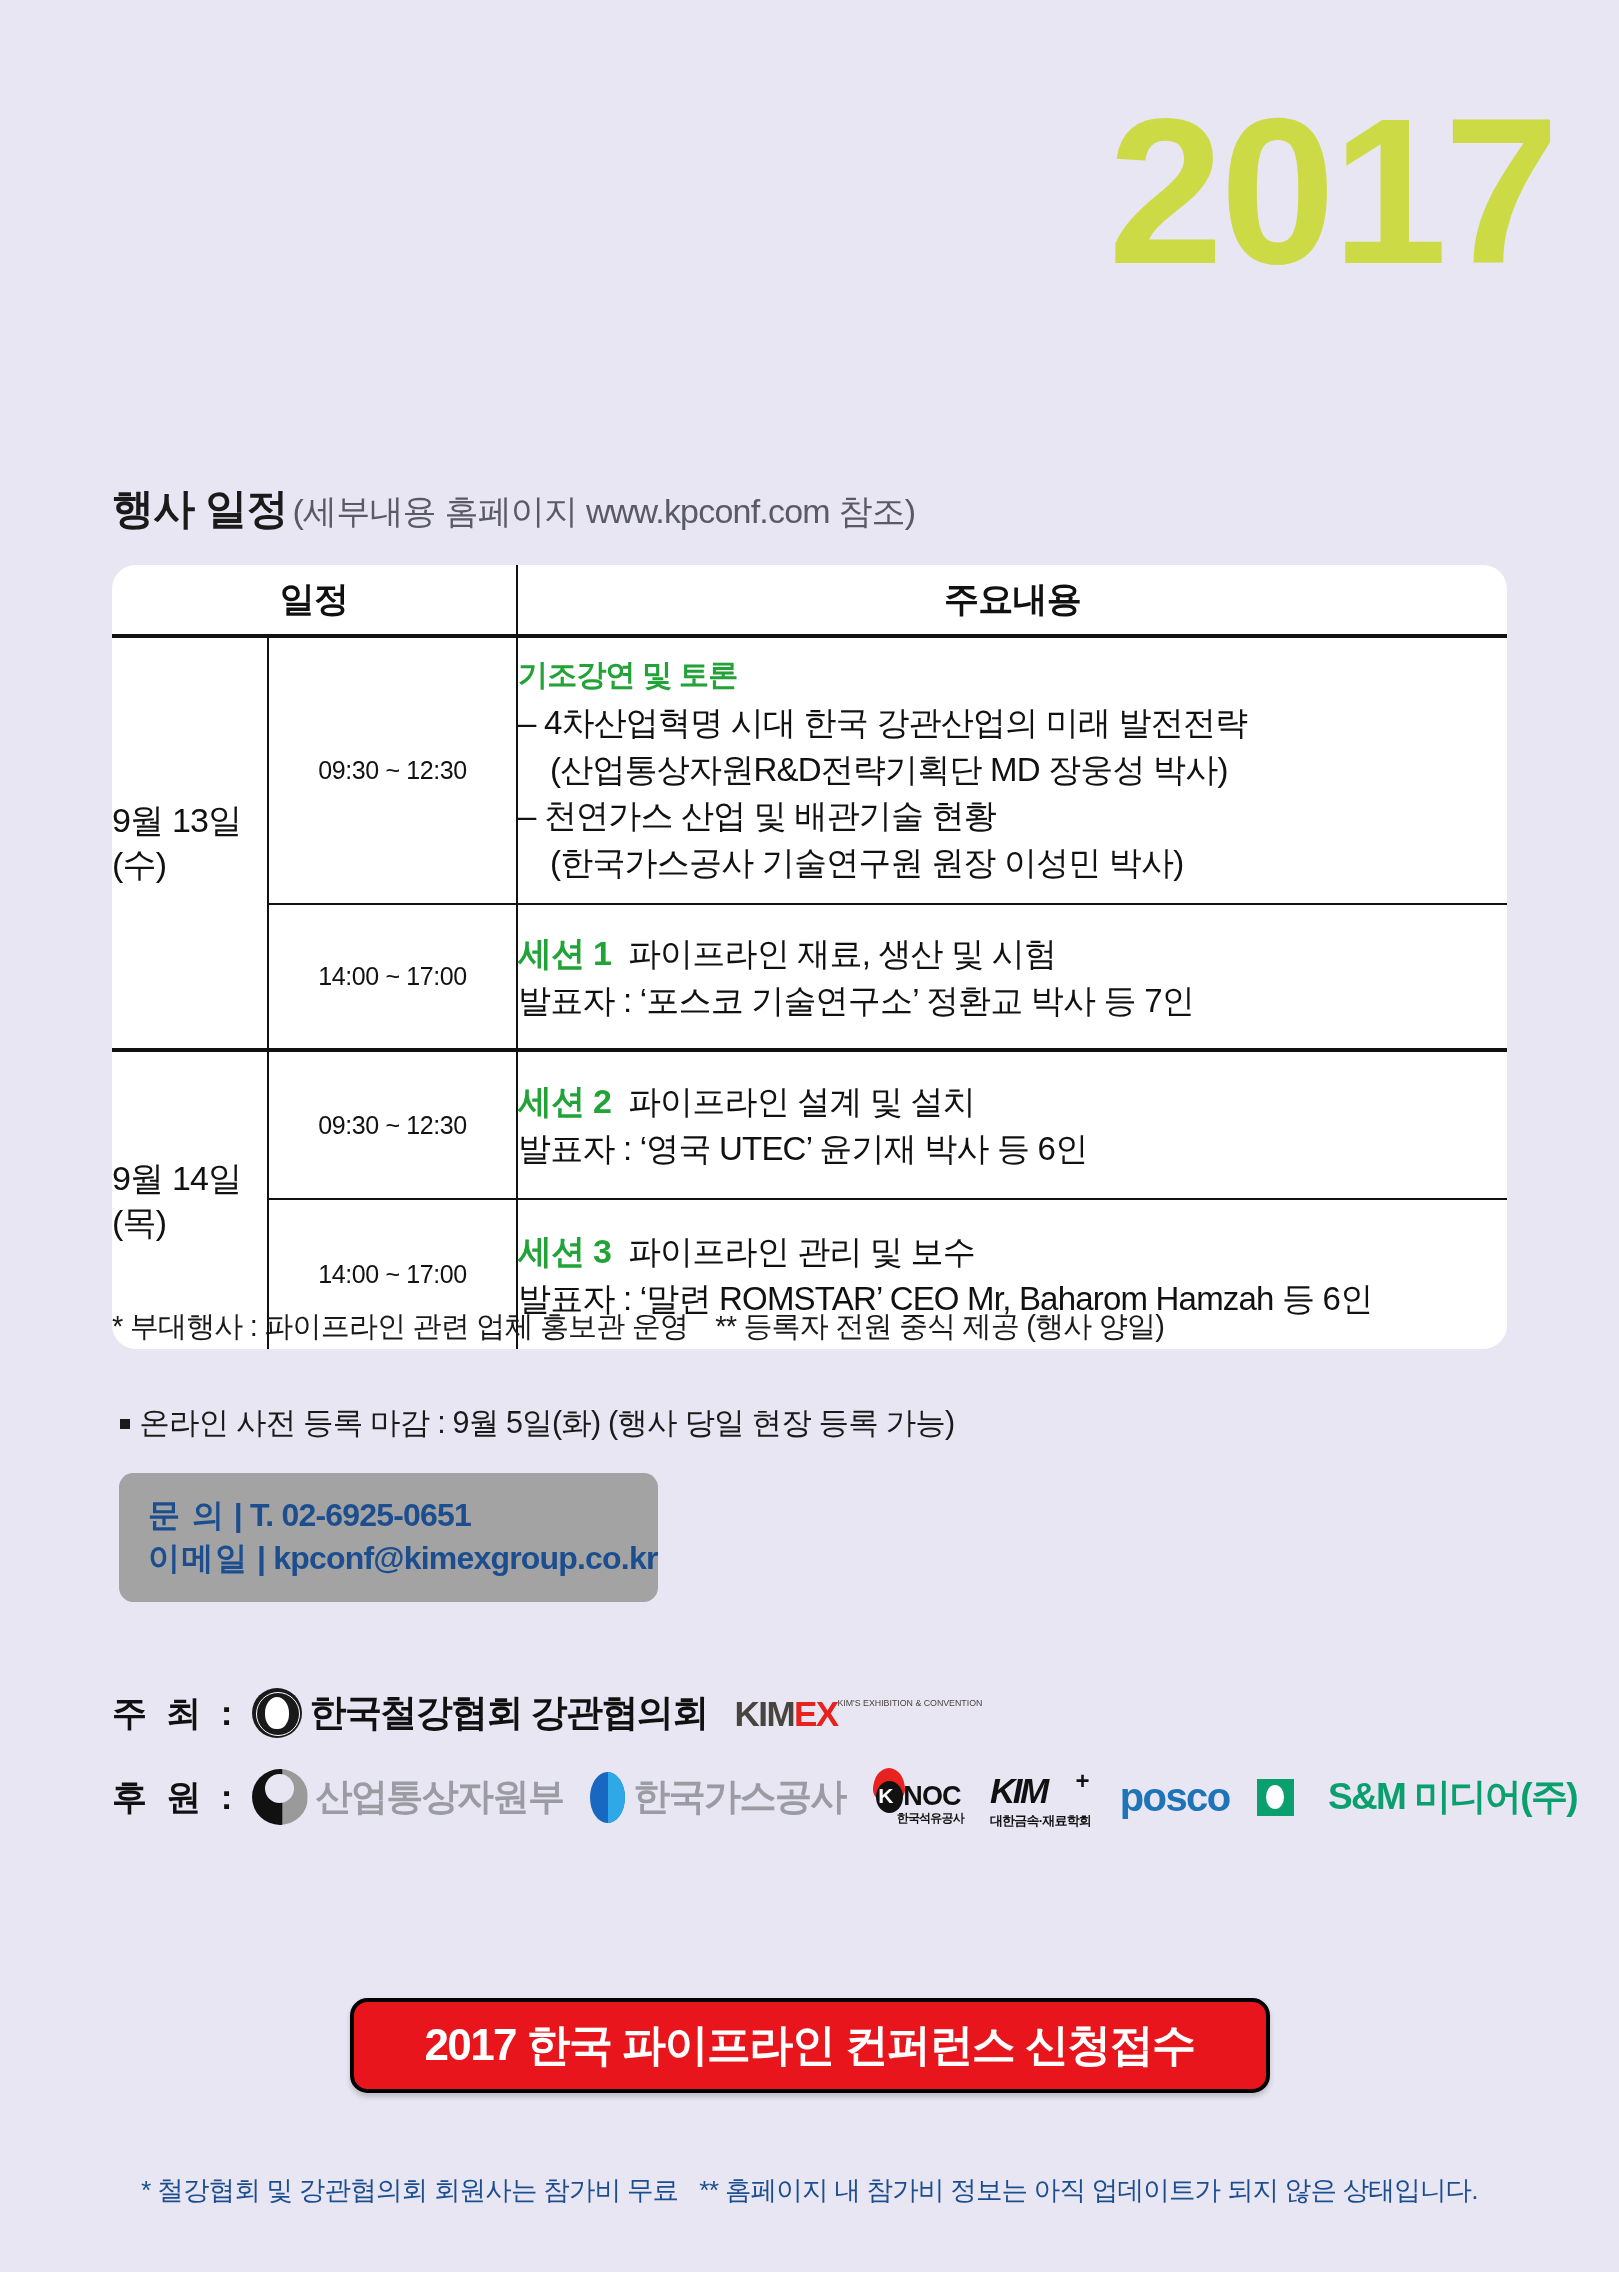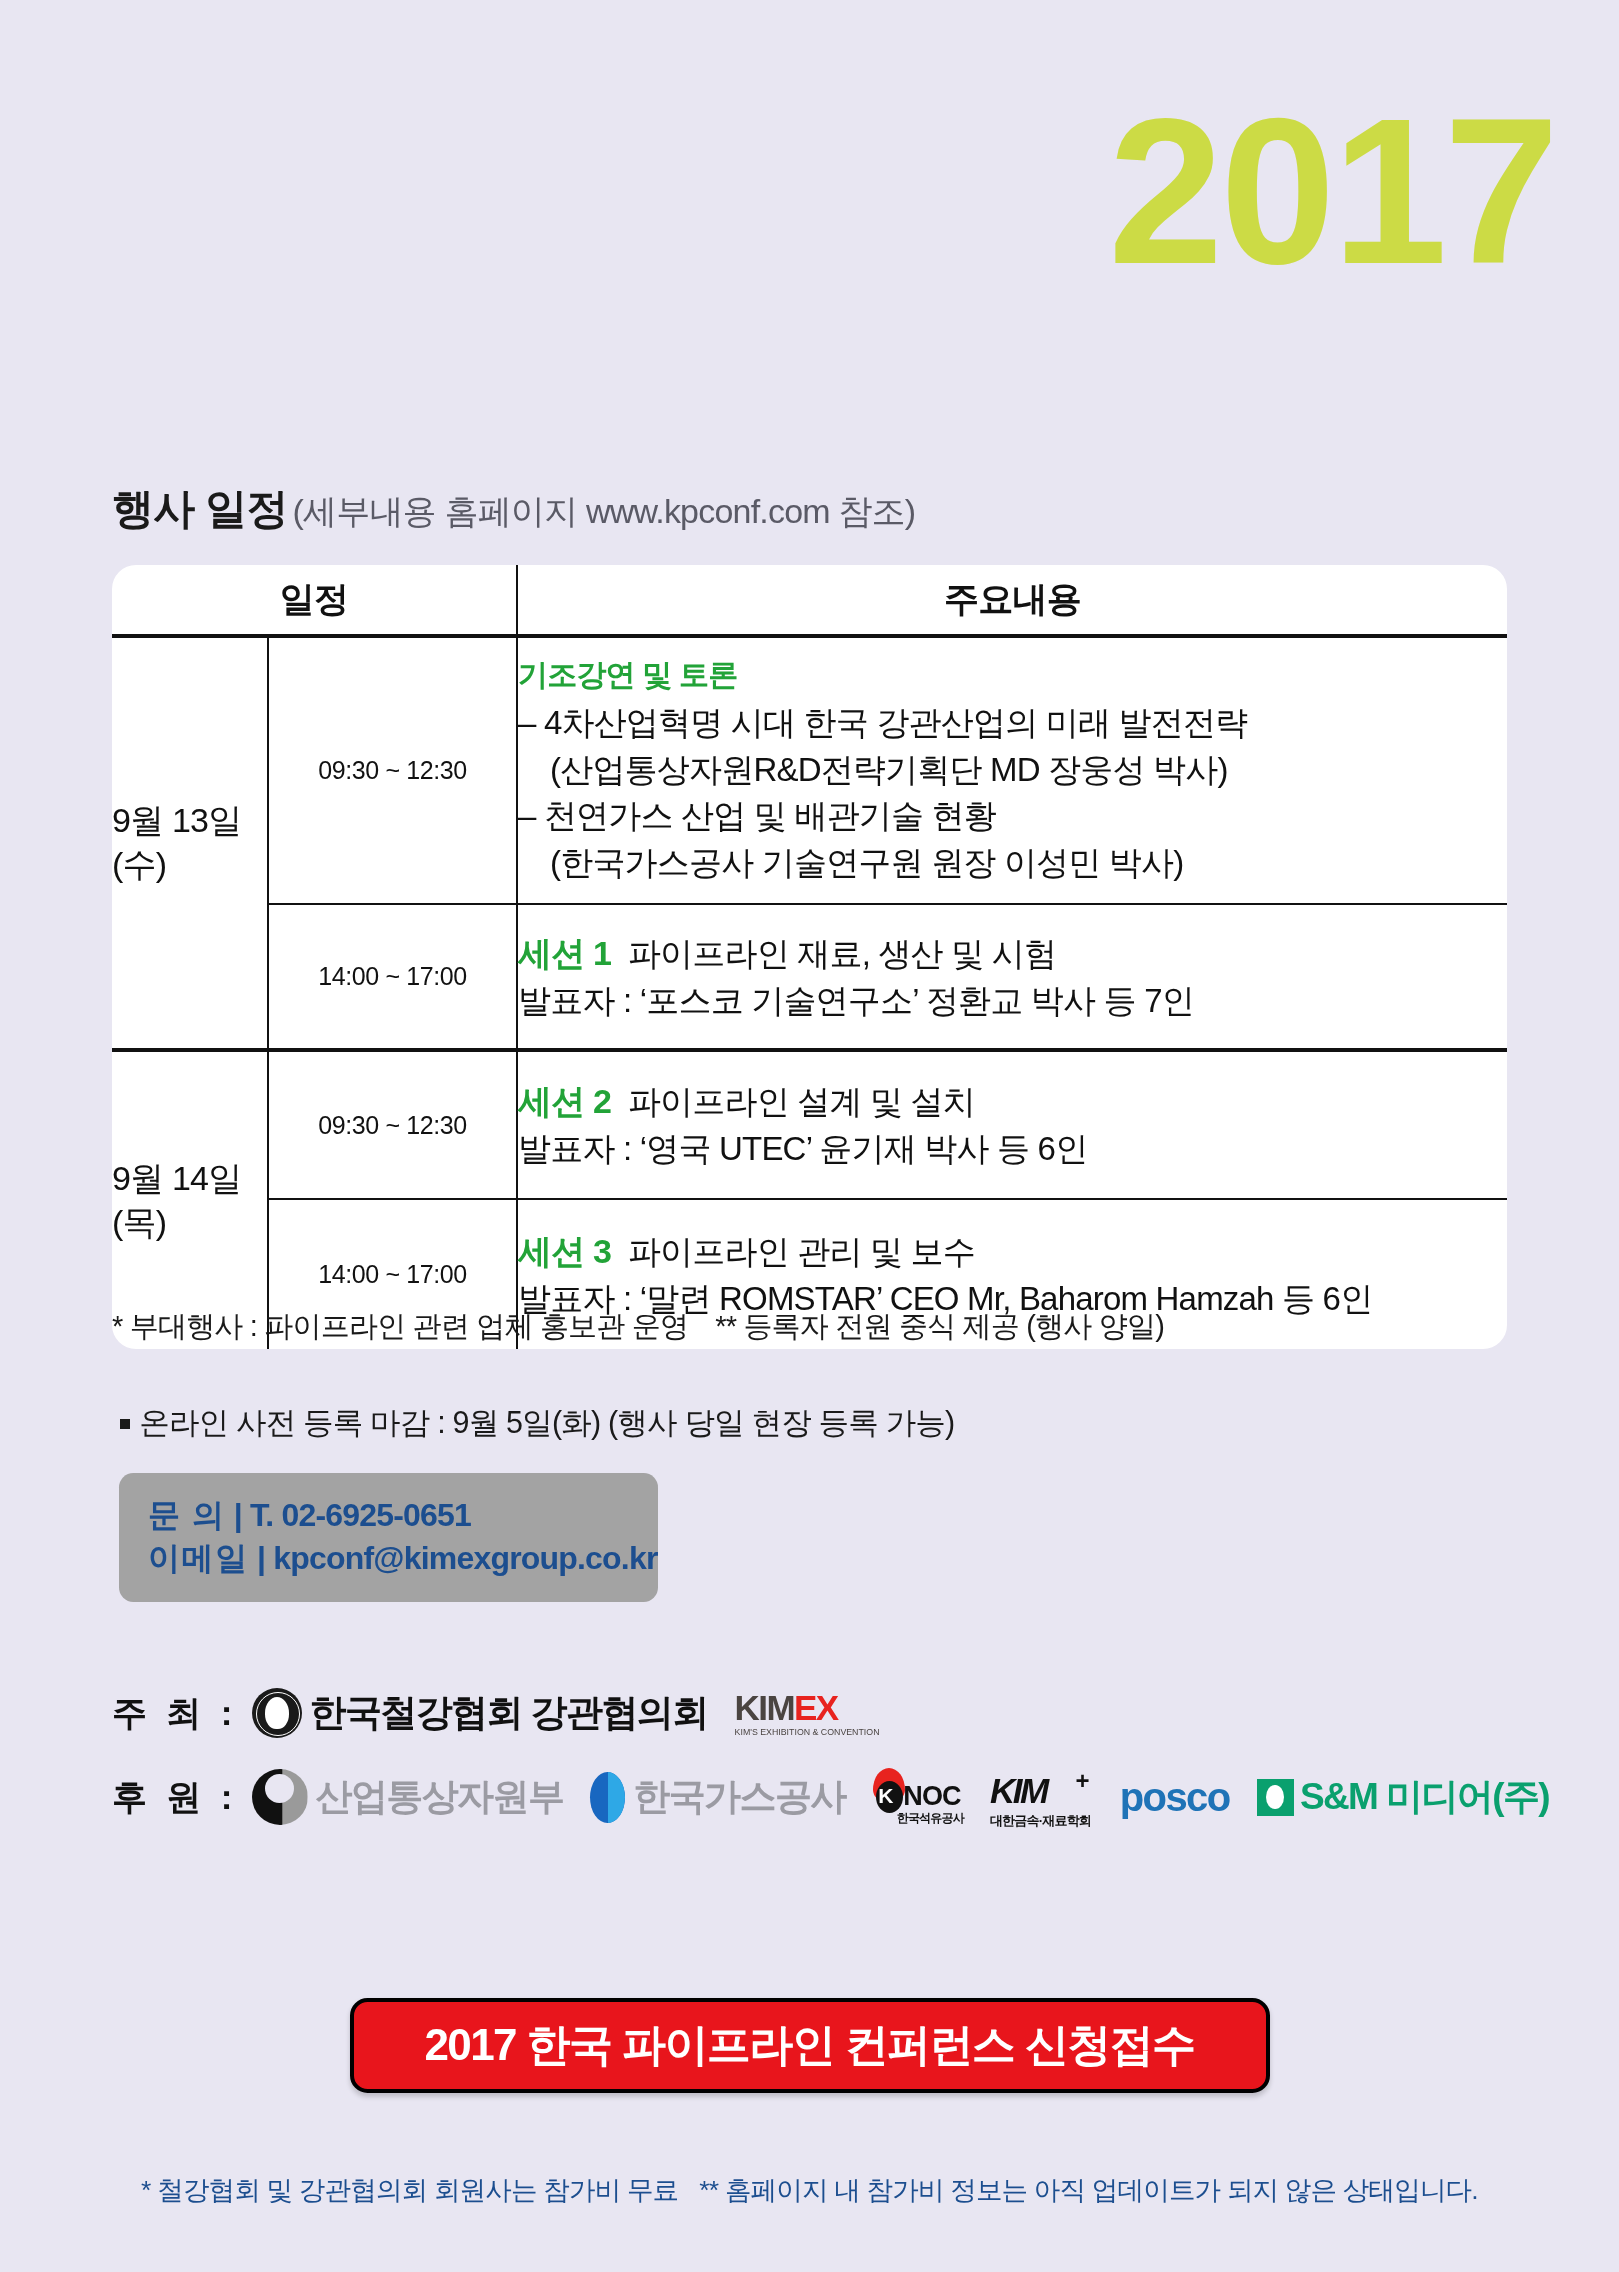--- a/index.html
+++ b/index.html
@@ -240,21 +240,21 @@
     content: ""; position: absolute; left: 13px; top: 8.8px;
     width: 24px; height: 32px; border-radius: 50% 50% 46% 46%;
     background: #ffffff;
   }
   .logo-ksa::before {
     content: ""; position: absolute; left: 4px; top: 4px;
     width: 42px; height: 42px; border-radius: 50%;
     border: 1.6px solid #ffffff;
   }
 
-  .logo-kimex { display: flex; flex-direction: column; line-height: 1; }
+  .logo-kimex { display: flex; flex-direction: row; line-height: 1; }
   .logo-kimex .big { font-size: 35px; font-weight: 700; letter-spacing: -1.6px; }
   .logo-kimex .big .k { color: #4a4441; }
   .logo-kimex .big .e { color: #e8231f; }
   .logo-kimex .small { font-size: 8.8px; color: #4a4441; letter-spacing: 0px; margin-top: 3.2px; }
 
   .logo-motie {
     width: 56px; height: 56px; flex: none; position: relative;
   }
   .logo-motie .arc-g {
     position: absolute; left: 0; top: 0; width: 56px; height: 56px;
@@ -317,21 +317,21 @@
   .logo-kim .cap {
     position: absolute; left: 3.2px; top: 45px;
     font-size: 13px; font-weight: 700; color: #111; letter-spacing: -0.8px;
   }
 
   .logo-posco {
     font-size: 40px; font-weight: 700; color: #1f73b7;
     letter-spacing: -1.6px; font-family: "Liberation Sans", sans-serif;
   }
 
-  .logo-sm { display: flex; align-items: center; }
+  .logo-sm { display: flex; align-items: center; gap: 28px; }
   .logo-sm .mark {
     width: 37px; height: 37px; background: #0aa06e; position: relative;
     flex: none; margin-right: 6.4px;
   }
   .logo-sm .mark::after {
     content: ""; position: absolute; left: 9.6px; top: 6.4px;
     width: 17.6px; height: 24px; border-radius: 50% 50% 50% 50%;
     background: #fff;
   }
   .logo-sm .txt {

